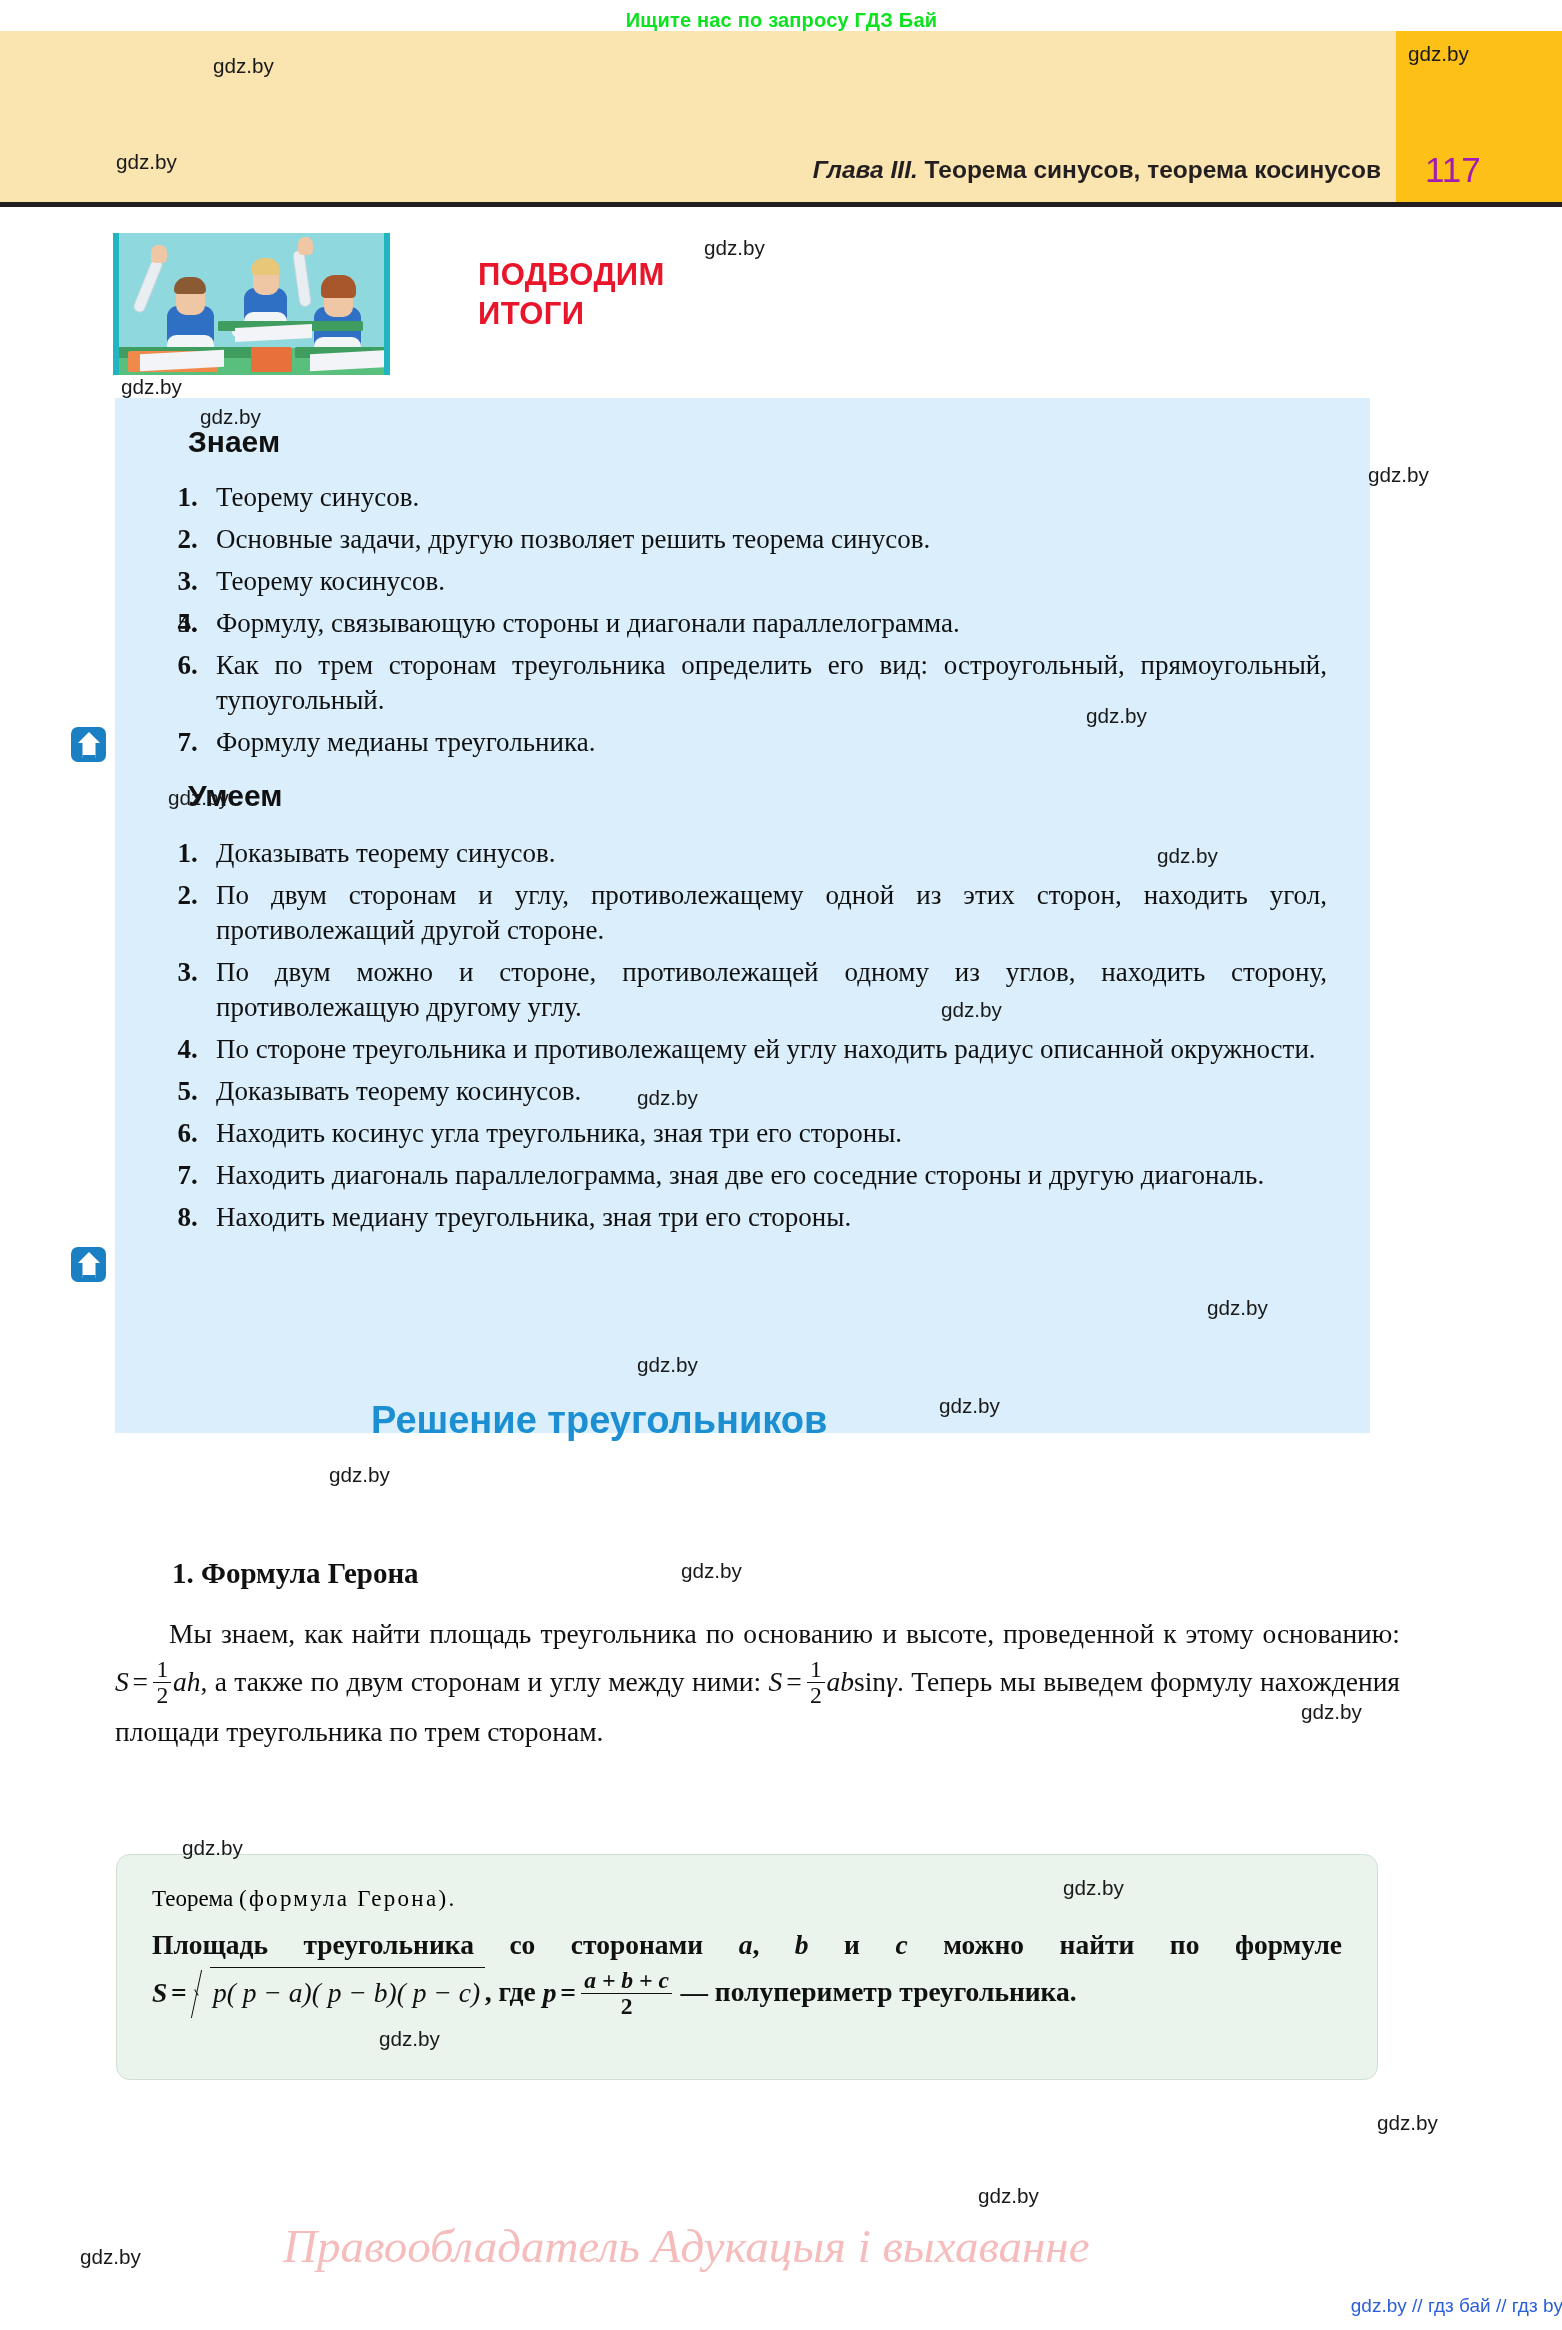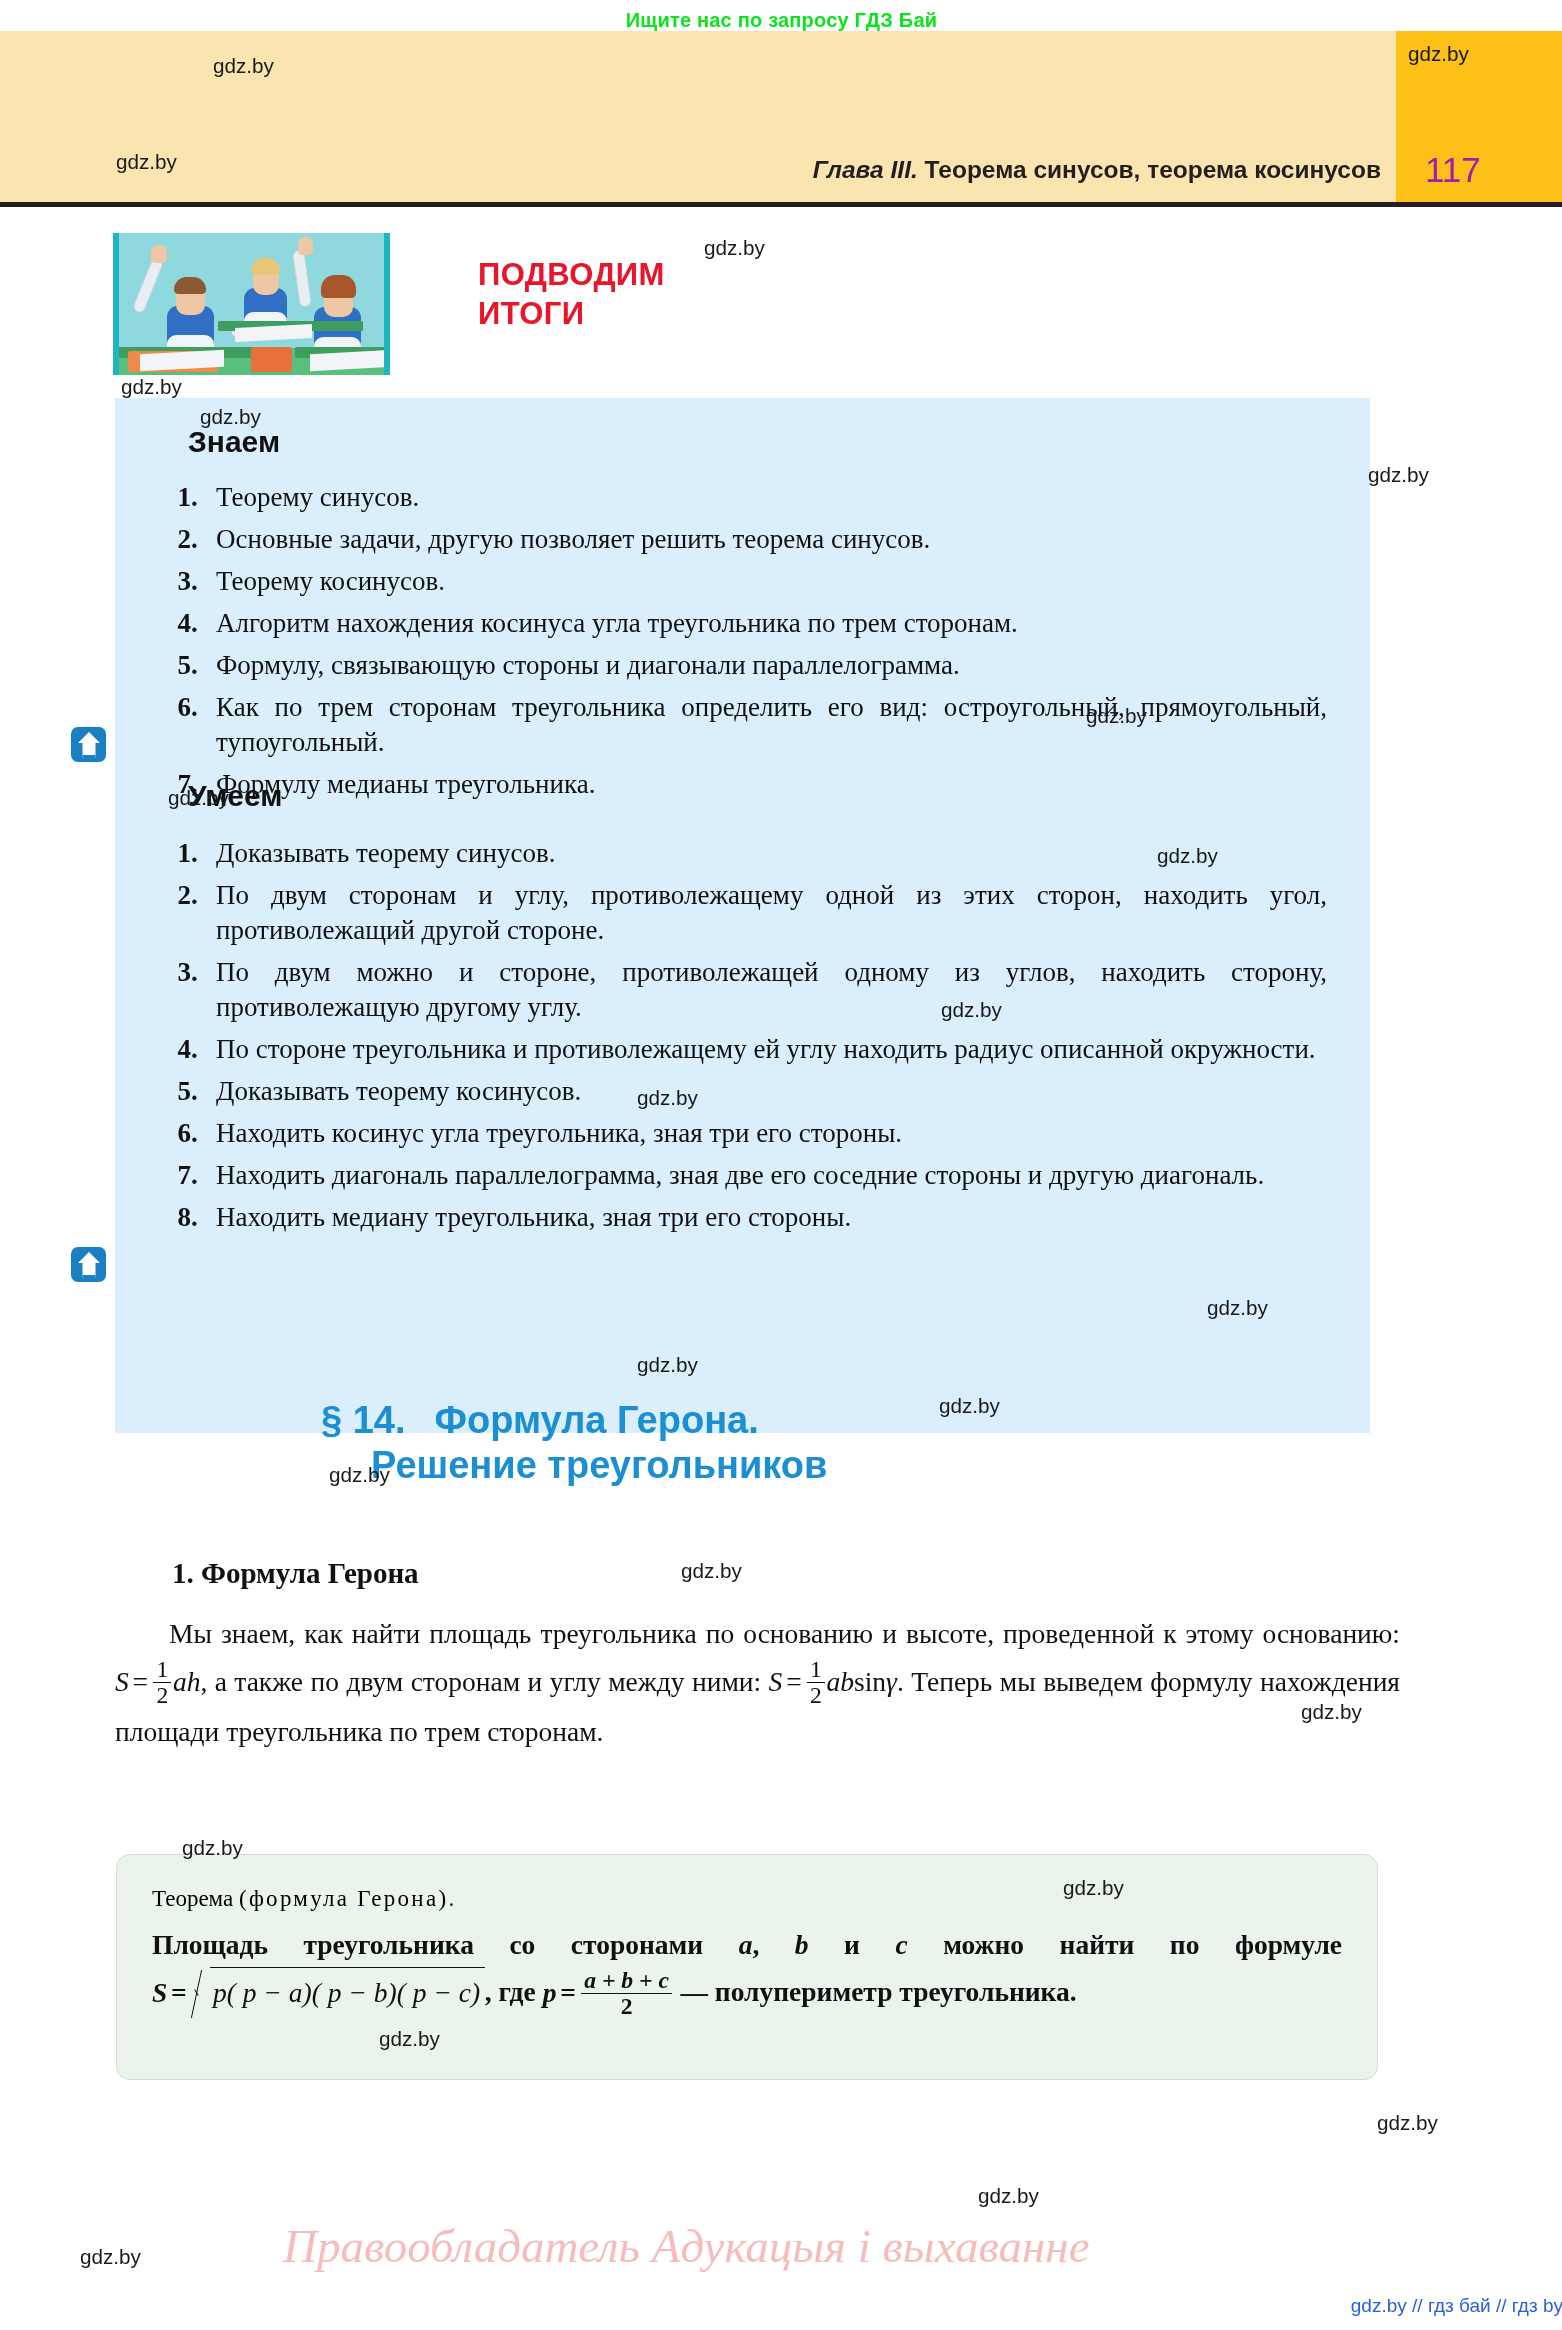--- a/index.html
+++ b/index.html
@@ -475,21 +475,21 @@
   <div>ПОДВОДИМ</div>
   <div>ИТОГИ</div>
 </div>
 
 <div class="summary-panel">
   <h3 class="panel-title znaem">Знаем</h3>
   <ol class="summary-list know">
     <li><span class="num">1.</span><span>Теорему синусов.</span></li>
     <li><span class="num">2.</span><span>Основные задачи, другую позволяет решить теорема синусов.</span></li>
     <li><span class="num">3.</span><span>Теорему косинусов.</span></li>
-    <li><span class="num">4.</span><span>Алгоритм нахождения косинуса угла треугольника по трем сторонам.</span></li>
+    <li><span class="num">4.</span></li>
     <li><span class="num">5.</span><span>Формулу, связывающую стороны и диагонали параллелограмма.</span></li>
     <li><span class="num">6.</span><span>Как по трем сторонам треугольника определить его вид: остроугольный, прямоугольный, тупоугольный.</span></li>
     <li class="nojust"><span class="num">7.</span><span>Формулу медианы треугольника.</span></li>
   </ol>
 
   <h3 class="panel-title umeem">Умеем</h3>
   <ol class="summary-list can">
     <li class="nojust"><span class="num">1.</span><span>Доказывать теорему синусов.</span></li>
     <li><span class="num">2.</span><span>По двум сторонам и углу, противолежащему одной из этих сторон, находить угол, противолежащий другой стороне.</span></li>
     <li><span class="num">3.</span><span>По двум можно и стороне, противолежащей одному из углов, находить сторону, противолежащую другому углу.</span></li>
@@ -498,23 +498,20 @@
     <li class="nojust"><span class="num">6.</span><span>Находить косинус угла треугольника, зная три его стороны.</span></li>
     <li><span class="num">7.</span><span>Находить диагональ параллелограмма, зная две его соседние стороны и другую диагональ.</span></li>
     <li class="nojust"><span class="num">8.</span><span>Находить медиану треугольника, зная три его стороны.</span></li>
   </ol>
 </div>
 
 <div class="home-marker" style="left:71px; top:727px;"></div>
 <div class="home-marker" style="left:71px; top:1247px;"></div>
 
 <div class="section-heading">
-  <span class="row1">
-    <span class="sect-num">§ 14.</span><span>Формула Герона.</span>
-  </span>
   <span class="row2">Решение треугольников</span>
 </div>
 
 <div class="subsection-title">1. Формула Герона</div>
 
 <div class="body-text">
   <span class="indent"></span><span>Мы знаем, как найти площадь треугольника по основанию и высоте, проведенной к этому основанию:</span>
   <span class="math">
     <span>S</span><span class="op">=</span><span class="frac"><span class="nm">1</span><span class="dn">2</span></span><span>ah</span></span><span>, а также по двум сторонам и углу между ними:</span>
   <span class="math">

